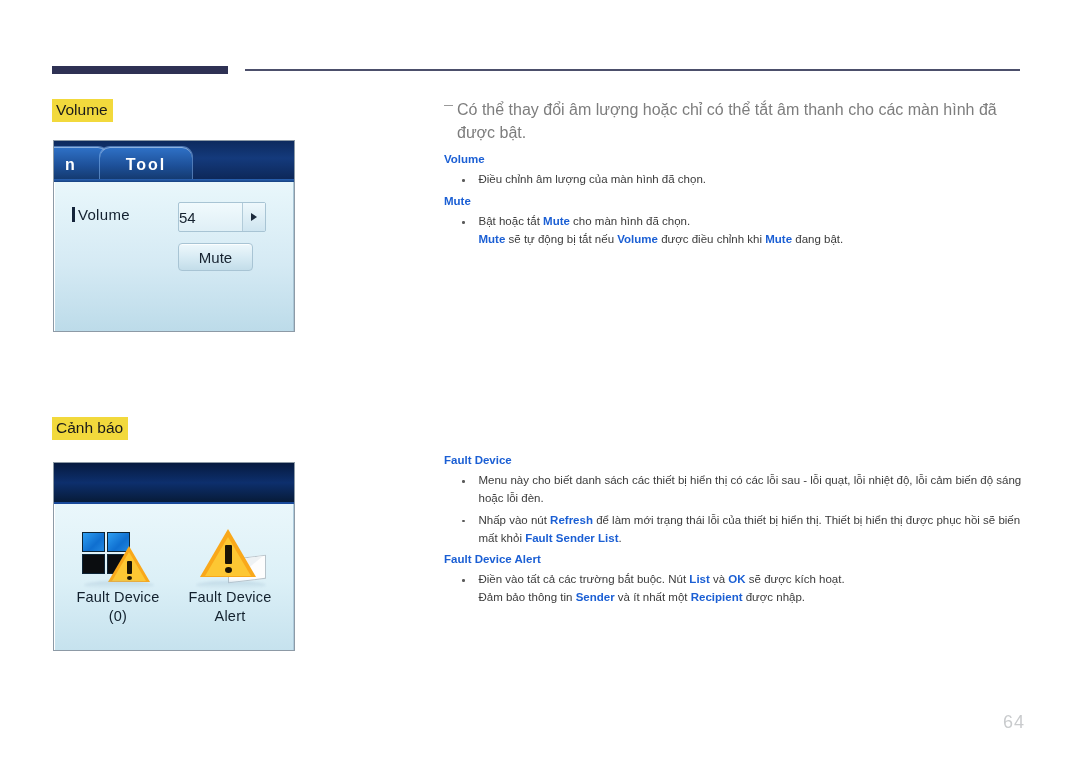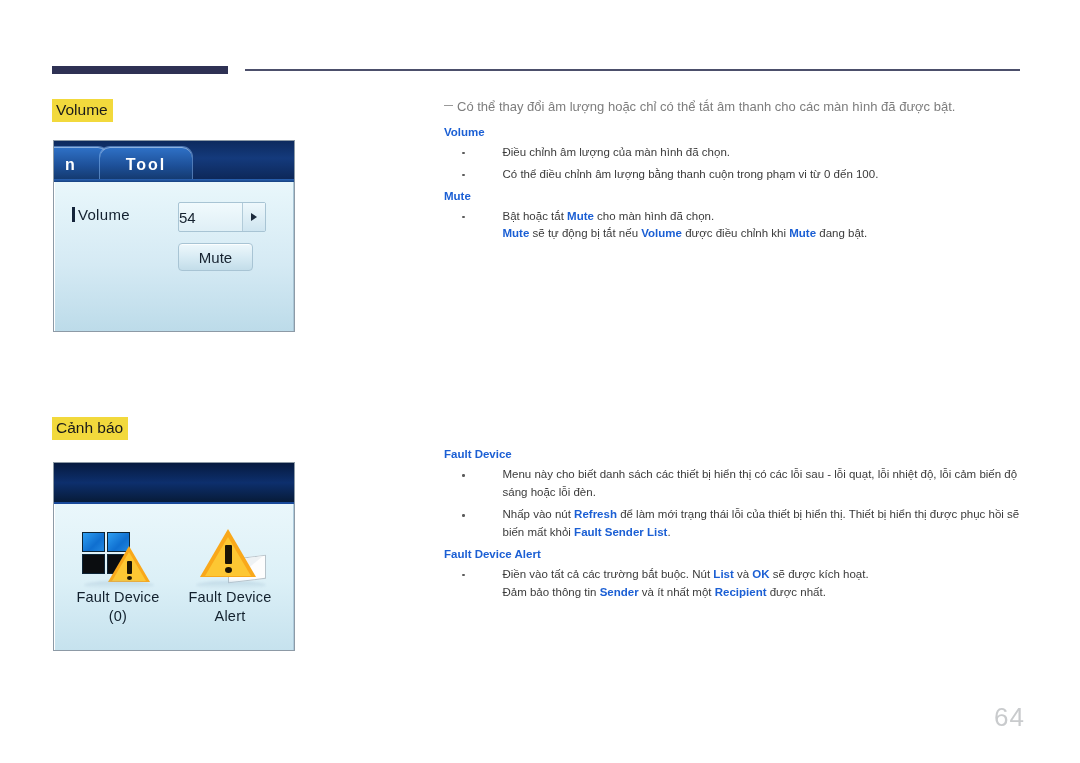--- a/index.html
+++ b/index.html
@@ -315,21 +315,21 @@
   
   .col-right {
     position: absolute;
     left: 444px;
     top: 98px;
     width: 580px;
   }
   .intro-line {
     display: flex;
     align-items: flex-start;
-    font-size: 13px;
+    font-size: 16px;
     color: #7d7d7d;
     line-height: 1.45;
     margin-bottom: 7px;
   }
   .intro-dash {
     width: 9px;
     height: 1.4px;
     background: #9a9a9a;
     margin: 7px 4px 0 0;
     flex: 0 0 auto;
@@ -351,30 +351,30 @@
     padding-left: 18px;
   }
   .bullet .dot {
     flex: 0 0 auto;
     width: 2.5px;
     height: 2.5px;
     background: #5b5b5b;
     border-radius: 50%;
     margin: 8px 14px 0 0;
   }
-  .bullet .btext { flex: 1; margin-left: 24px; }
+  .bullet .btext { flex: 1; }
   .kw { color: #1b5fd4; font-weight: bold; }
   .section-gap { height: 196px; }
 
   
   .page-num {
     position: absolute;
     right: 55px;
     bottom: 30px;
-    font-size: 26px;
+    font-size: 18px;
     color: #c9cbcd;
     letter-spacing: 1px;
   }
 </style>
 </head>
 <body>
 
 <div class="rule-thick"></div>
 <div class="rule-thin"></div>
 
@@ -446,24 +446,20 @@
     <span class="intro-dash"></span>
     <span>Có thể thay đổi âm lượng hoặc chỉ có thể tắt âm thanh cho các màn hình đã được bật.</span>
   </div>
 
   <div class="subhead">Volume</div>
 
   <div class="bullet">
     <span class="dot"></span>
     <span class="btext">Điều chỉnh âm lượng của màn hình đã chọn.</span>
   </div>
-  <div class="bullet">
-    <span class="dot"></span>
-    <span class="btext">Có thể điều chỉnh âm lượng bằng thanh cuộn trong phạm vi từ 0 đến 100.</span>
-  </div>
 
   <div class="subhead">Mute</div>
 
   <div class="bullet">
     <span class="dot"></span>
     <span class="btext">
       <span>Bật hoặc tắt </span><span class="kw">Mute</span><span> cho màn hình đã chọn.</span><br>
       <span class="kw">Mute</span><span> sẽ tự động bị tắt nếu </span><span class="kw">Volume</span><span> được điều chỉnh khi </span><span class="kw">Mute</span><span> đang bật.</span>
     </span>
   </div>
@@ -485,19 +481,19 @@
     </span>
   </div>
 
   <div class="subhead">Fault Device Alert</div>
 
 
   <div class="bullet">
     <span class="dot"></span>
     <span class="btext">
       <span>Điền vào tất cả các trường bắt buộc. Nút </span><span class="kw">List</span><span> và </span><span class="kw">OK</span><span> sẽ được kích hoạt.</span><br>
-      <span>Đảm bảo thông tin </span><span class="kw">Sender</span><span> và ít nhất một </span><span class="kw">Recipient</span><span> được nhất.</span>
+      <span>Đảm bảo thông tin </span><span class="kw">Sender</span><span> và ít nhất một </span><span class="kw">Recipient</span><span> được nhập.</span>
     </span>
   </div>
 
 </div>
 
 <div class="page-num">64</div>
 
 </body></html>

